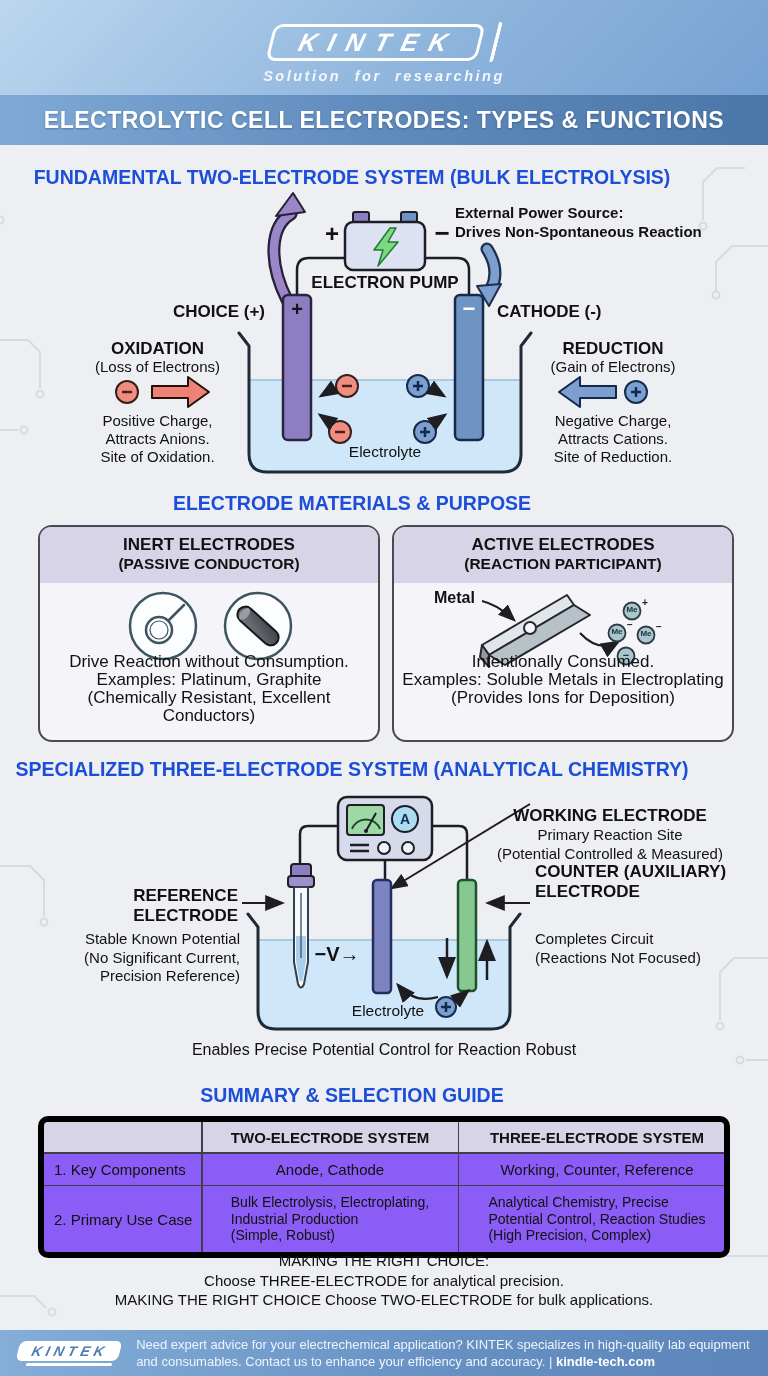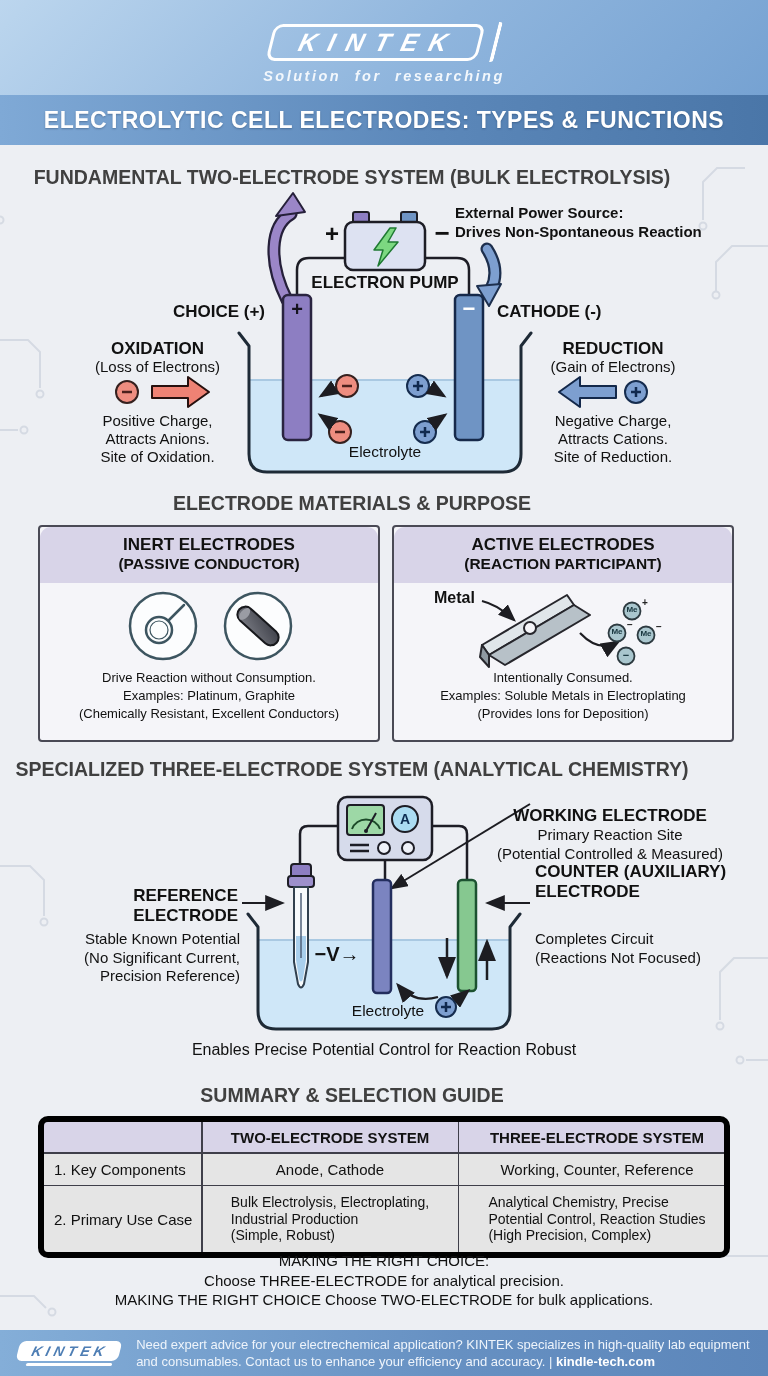--- a/index.html
+++ b/index.html
@@ -20,40 +20,40 @@
           display:flex;align-items:center;justify-content:center;}
   .banner-title{color:#fff;font-weight:700;font-size:23px;letter-spacing:.5px;text-shadow:0 1px 2px rgba(20,40,70,.35);}
   .logo-wrap{position:absolute;left:0;top:22px;width:768px;display:flex;justify-content:center;align-items:center;}
   .logo-box{transform:skewX(-14deg);border:3px solid #fff;border-radius:9px;padding:1px 20px;}
   .logo-box span{display:inline-block;font-weight:700;font-style:italic;font-size:25px;letter-spacing:11px;color:#fff;padding-left:6px;}
   .logo-bracket{transform:skewX(-14deg);width:7px;height:40px;border-right:4px solid #fff;border-radius:3px;margin-left:6px;}
   .tagline{position:absolute;left:0;top:68px;width:768px;text-align:center;color:#f2f7fc;
            font-style:italic;font-weight:700;font-size:14.5px;letter-spacing:2.5px;word-spacing:7px;}
 
   
-  .sec-h{position:absolute;left:0;width:704px;text-align:center;font-weight:700;font-size:19.5px;z-index:5;color:#404040;}
+  .sec-h{position:absolute;left:0;width:704px;text-align:center;font-weight:700;font-size:19.5px;z-index:5;color:#1d4ed8;}
 
   
   .lbl{position:absolute;z-index:5;}
 
   
   .card{position:absolute;top:525px;width:338px;height:213px;background:#f5f5f9;
-        border:2px solid #4a4a55;border-radius:4px;z-index:5;}
+        border:2px solid #4a4a55;border-radius:14px;z-index:5;}
   .card-head{height:56px;background:#d8d4e8;border-radius:11px 11px 0 0;text-align:center;padding-top:8px;box-sizing:border-box;}
   .card-title{font-weight:700;font-size:17px;}
   .card-sub{font-weight:700;font-size:15.5px;}
-  .card-desc{position:absolute;left:0;top:142px;width:100%;text-align:center;font-size:13px;line-height:18px;}
+  .card-desc{position:absolute;left:0;top:126px;width:100%;text-align:center;font-size:17px;line-height:18px;}
   .mini-ion-txt{position:absolute;width:16px;text-align:center;font-size:8px;font-weight:700;color:#15333c;z-index:6;}
   .ion-sign{position:absolute;font-size:10px;font-weight:700;color:#222;z-index:6;}
 
   
   .sum-table{position:absolute;left:38px;top:1116px;width:692px;z-index:5;
              background:#3f3f4a;border:6px solid #000000;border-radius:10px;overflow:hidden;
              display:grid;grid-template-columns:157px 255px 276px;grid-template-rows:30px 31px 66px;gap:1.5px;box-sizing:border-box;}
-  .cell{background:#e5e5e5;display:flex;align-items:center;justify-content:center;font-size:15px;}
+  .cell{background:#8b5cf6;display:flex;align-items:center;justify-content:center;font-size:15px;}
   .cell.hd{background:#d8d4e8;font-weight:700;}
   .cell.lft{justify-content:flex-start;padding-left:10px;}
   .cell.sm{font-size:14px;line-height:16.5px;text-align:left;}
 
   
   .footer{position:absolute;left:0;top:1330px;width:768px;height:46px;z-index:6;
           background:linear-gradient(90deg,#84aed8 0%,#6690c2 60%,#5c86ba 100%);
           display:flex;align-items:center;padding:0 18px;box-sizing:border-box;gap:16px;}
   .flogo{flex:0 0 auto;display:flex;flex-direction:column;align-items:center;}
   .flogo-box{transform:skewX(-14deg);background:#fff;border-radius:6px;padding:2px 12px;display:flex;align-items:center;}

